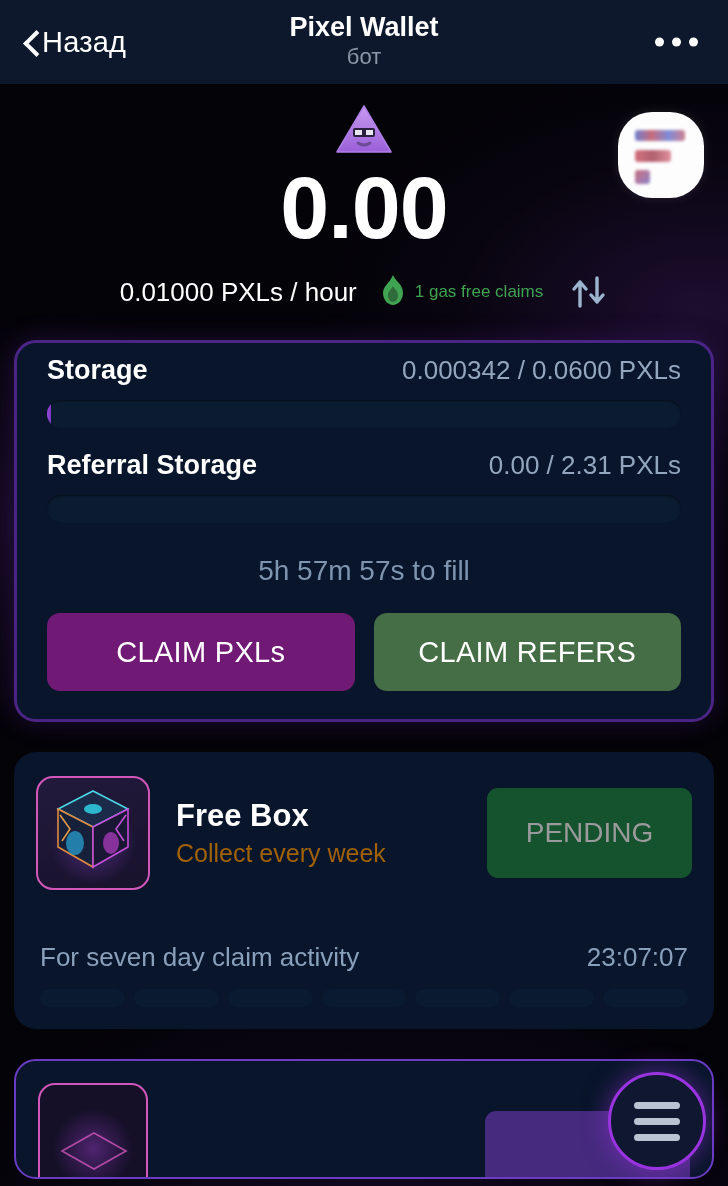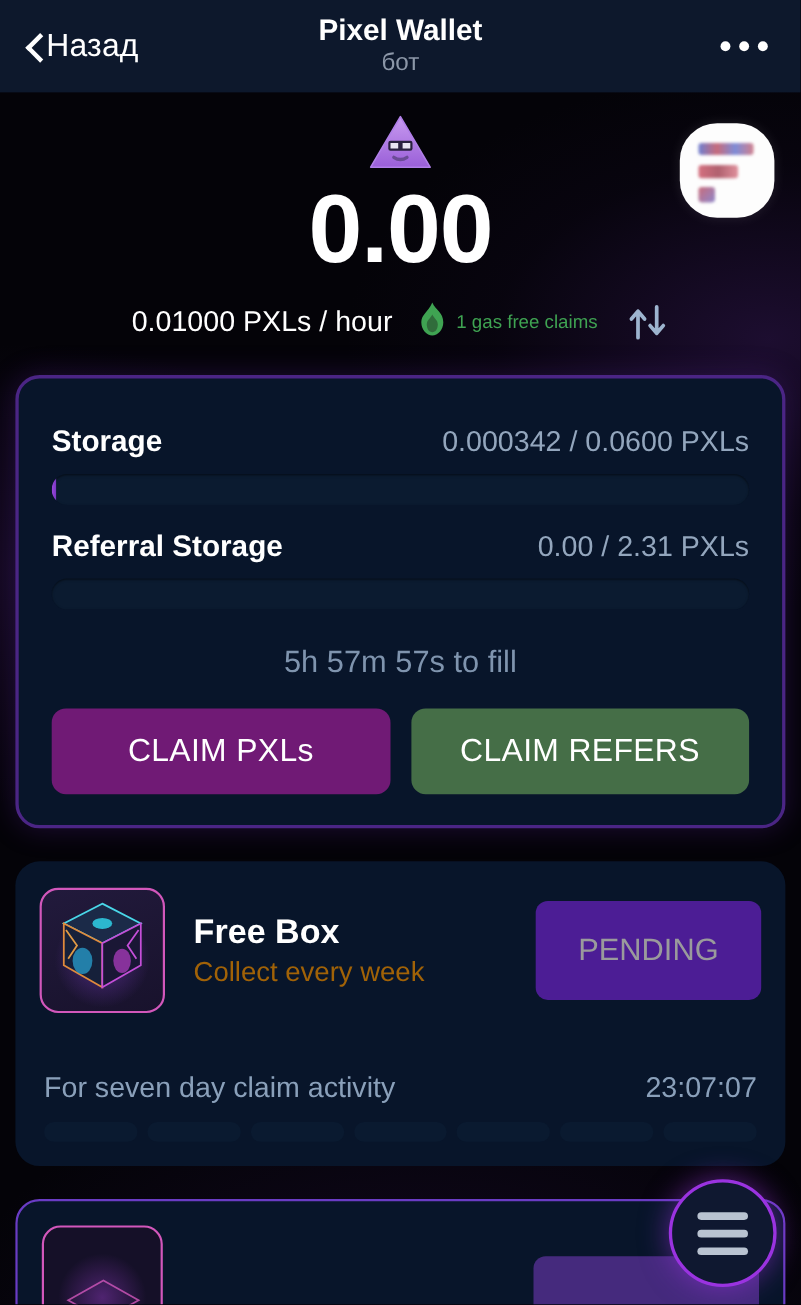--- a/index.html
+++ b/index.html
@@ -90,21 +90,21 @@
   .arrows { display:flex; align-items:center; margin-left:4px; cursor:pointer; }
 
   
   .card {
     margin:0 14px; border-radius:22px;
     background:#08152a;
   }
   .storage-card {
     margin-top:30px;
     border:3px solid #4b2585;
-    padding:42px 30px 28px;
+    padding:12px 30px 28px;
     box-shadow:0 0 26px rgba(96,40,165,.28);
   }
   .srow {
     display:flex; align-items:baseline; justify-content:space-between;
   }
   .slabel { color:#fff; font-size:27px; font-weight:600; }
   .svalue { color:#93a6bd; font-size:26px; }
   .bar {
     height:28px; border-radius:14px;
     background:#0b1b30;
@@ -144,21 +144,21 @@
       radial-gradient(60px 60px at 50% 58%, rgba(120,60,190,.55) 0%, rgba(20,12,40,0) 72%),
       linear-gradient(160deg,#221a3c 0%,#18122c 100%);
     position:relative; overflow:hidden; flex:none; cursor:pointer;
   }
   .cube { position:absolute; left:50%; top:50%; transform:translate(-50%,-50%); }
   .box-text { margin-left:26px; flex:1; }
   .box-title { color:#fff; font-size:31px; font-weight:700; }
   .box-sub { color:#a16207; font-size:25px; margin-top:5px; }
   .pending {
     width:205px; height:90px; border-radius:11px; border:none;
-    background:#4c1d95; color:#9a9a9c; font-size:28px;
+    background:#14532d; color:#9a9a9c; font-size:28px;
     font-family:"Liberation Sans", sans-serif;
     cursor:default; flex:none;
     display:flex; align-items:center; justify-content:center;
   }
   .activity-row {
     display:flex; align-items:center; justify-content:space-between;
     margin-top:52px; padding:0 4px;
   }
   .activity-label { color:#8aa0ba; font-size:26px; }
   .activity-time { color:#8aa0ba; font-size:26px; }

